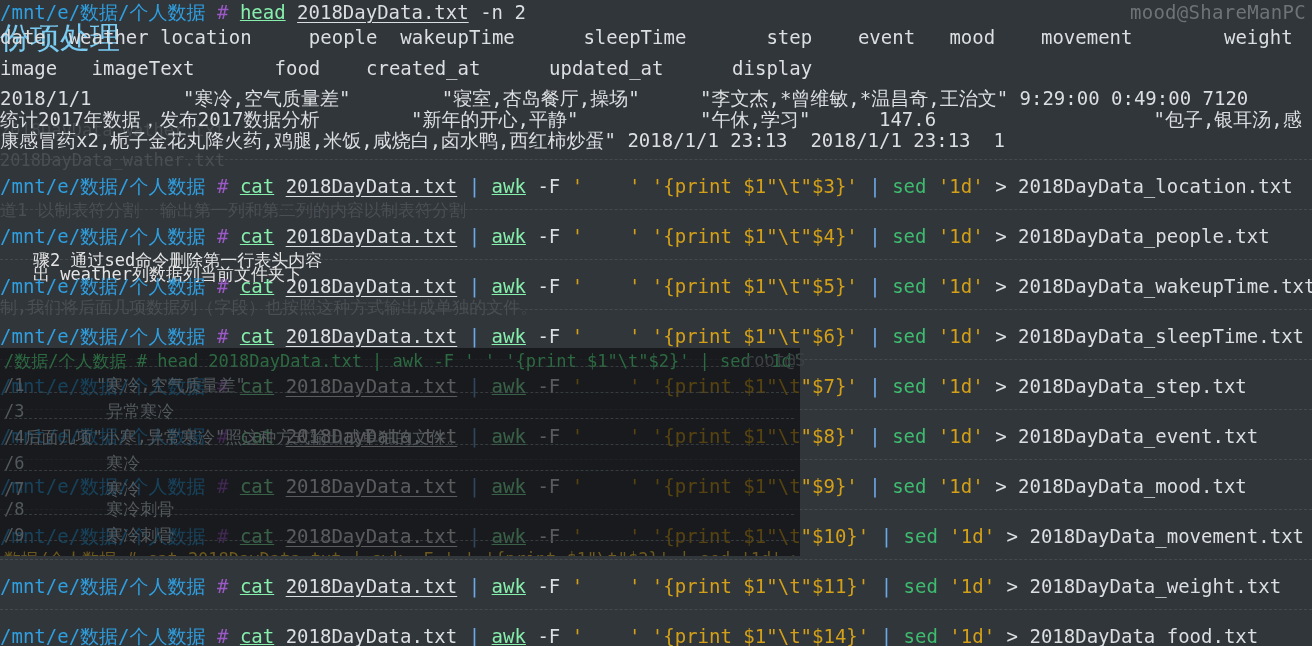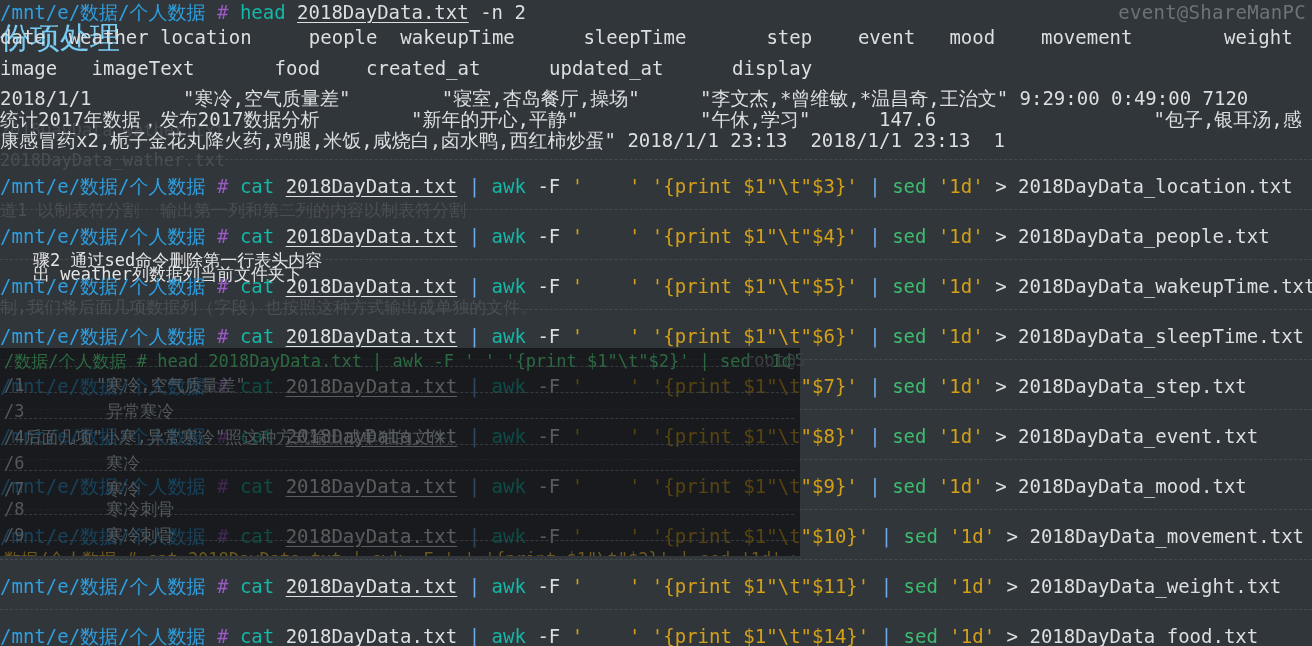--- a/index.html
+++ b/index.html
@@ -17,21 +17,21 @@
     white-space:pre;
     z-index:2;
   }
   .line{
     position:absolute;left:0;right:0;height:25px;line-height:25px;
     white-space:pre;
   }
   .seg{white-space:pre;}
   .path{color:#2f9fe0;}
   .hash{color:#9b59c6;}
-  .cmd{color:#14b8a6;}
+  .cmd{color:#86efac;text-decoration:underline;}
   .file{color:#dcdfe1;text-decoration:underline;text-underline-offset:3px;}
   .filep{color:#dcdfe1;}
   .pipe{color:#6ca9e8;}
   .flag{color:#dcdfe1;}
   .quote{color:#d4a017;}
   .awkbody{color:#d4a017;}
   .sed{color:#3dbb6e;}
   .arg{color:#d4a017;}
   .plain{color:#dcdfe1;}
   .out{color:#dcdfe1;}
@@ -86,16 +86,16 @@
 </head>
 <body>
 
 <div id="ghostback"><div class="dash" style="top: 159px;"></div><div class="dash" style="top: 209px;"></div><div class="dash" style="top: 259px;"></div><div class="dash" style="top: 309px;"></div><div class="dash" style="top: 359px;"></div><div class="dash" style="top: 409px;"></div><div class="dash" style="top: 459px;"></div><div class="dash" style="top: 509px;"></div><div class="dash" style="top: 559px;"></div><div class="dash" style="top: 609px;"></div><div class="gline " style="left: 0px; top: 148px;">2018DayData_wather.txt</div><div class="gline " style="left: 0px; top: 198px;">道1 以制表符分割  输出第一列和第二列的内容以制表符分割</div><div class="gline dim" style="left: 0px; top: 248px;">骤2 通过sed命令删除第一行表头内容</div><div class="gline dim" style="left: 0px; top: 262px;">出 weather列数据列当前文件夹下</div><div class="gline " style="left: 0px; top: 295px;">制,我们将后面几项数据列（字段）也按照这种方式输出成单独的文件。</div></div>
 
 <div id="wmk">份项处理</div>
 <div id="wmk2">2018DayData_wather.txt</div>
 
 <div id="term"><div class="line" style="top: 0px;"><span class="seg path">/mnt/e/数据/个人数据</span><span class="seg plain"> </span><span class="seg hash">#</span><span class="seg plain"> </span><span class="seg cmd">head</span><span class="seg plain"> </span><span class="seg file">2018DayData.txt</span><span class="seg plain"> -n 2</span></div><div class="line" style="top: 25px;"><span class="seg out">date  weather location     people  wakeupTime      sleepTime       step    event   mood    movement        weight</span></div><div class="line" style="top: 56px;"><span class="seg out">image   imageText       food    created_at      updated_at      display</span></div><div class="line" style="top: 86px;"><span class="seg out">2018/1/1        "寒冷,空气质量差"        "寝室,杏岛餐厅,操场"</span></div><div class="line" style="top: 107px;"><span class="seg out">统计2017年数据，发布2017数据分析        "新年的开心,平静"</span></div><div class="line" style="top: 128px;"><span class="seg out">康感冒药x2,栀子金花丸降火药,鸡腿,米饭,咸烧白,卤水鸭,西红柿炒蛋" 2018/1/1 23:13  2018/1/1 23:13  1</span></div><div class="out" style="position: absolute; left: 700px; top: 86px; height: 25px; line-height: 25px; white-space: pre;">"李文杰,*曾维敏,*温昌奇,王治文" 9:29:00 0:49:00 7120</div><div class="out" style="position: absolute; left: 700px; top: 107px; height: 25px; line-height: 25px; white-space: pre;">"午休,学习"      147.6                   "包子,银耳汤,感</div><div class="line" style="top: 174px;"><span class="seg path">/mnt/e/数据/个人数据</span><span class="seg plain"> </span><span class="seg hash">#</span><span class="seg plain"> </span><span class="seg cmd">cat</span><span class="seg plain"> </span><span class="seg file">2018DayData.txt</span><span class="seg plain"> </span><span class="seg pipe">|</span><span class="seg plain"> </span><span class="seg cmd">awk</span><span class="seg plain"> </span><span class="seg flag">-F</span><span class="seg plain"> </span><span class="seg quote">'</span><span class="seg plain">    </span><span class="seg quote">'</span><span class="seg plain"> </span><span class="seg awkbody">'{print $1"\t"$3}'</span><span class="seg plain"> </span><span class="seg pipe">|</span><span class="seg plain"> </span><span class="seg sed">sed</span><span class="seg plain"> </span><span class="seg arg">'1d'</span><span class="seg plain"> </span><span class="seg plain">&gt;</span><span class="seg plain"> </span><span class="seg out">2018DayData_location.txt</span></div><div class="line" style="top: 224px;"><span class="seg path">/mnt/e/数据/个人数据</span><span class="seg plain"> </span><span class="seg hash">#</span><span class="seg plain"> </span><span class="seg cmd">cat</span><span class="seg plain"> </span><span class="seg file">2018DayData.txt</span><span class="seg plain"> </span><span class="seg pipe">|</span><span class="seg plain"> </span><span class="seg cmd">awk</span><span class="seg plain"> </span><span class="seg flag">-F</span><span class="seg plain"> </span><span class="seg quote">'</span><span class="seg plain">    </span><span class="seg quote">'</span><span class="seg plain"> </span><span class="seg awkbody">'{print $1"\t"$4}'</span><span class="seg plain"> </span><span class="seg pipe">|</span><span class="seg plain"> </span><span class="seg sed">sed</span><span class="seg plain"> </span><span class="seg arg">'1d'</span><span class="seg plain"> </span><span class="seg plain">&gt;</span><span class="seg plain"> </span><span class="seg out">2018DayData_people.txt</span></div><div class="line" style="top: 274px;"><span class="seg path">/mnt/e/数据/个人数据</span><span class="seg plain"> </span><span class="seg hash">#</span><span class="seg plain"> </span><span class="seg cmd">cat</span><span class="seg plain"> </span><span class="seg file">2018DayData.txt</span><span class="seg plain"> </span><span class="seg pipe">|</span><span class="seg plain"> </span><span class="seg cmd">awk</span><span class="seg plain"> </span><span class="seg flag">-F</span><span class="seg plain"> </span><span class="seg quote">'</span><span class="seg plain">    </span><span class="seg quote">'</span><span class="seg plain"> </span><span class="seg awkbody">'{print $1"\t"$5}'</span><span class="seg plain"> </span><span class="seg pipe">|</span><span class="seg plain"> </span><span class="seg sed">sed</span><span class="seg plain"> </span><span class="seg arg">'1d'</span><span class="seg plain"> </span><span class="seg plain">&gt;</span><span class="seg plain"> </span><span class="seg out">2018DayData_wakeupTime.txt</span></div><div class="line" style="top: 324px;"><span class="seg path">/mnt/e/数据/个人数据</span><span class="seg plain"> </span><span class="seg hash">#</span><span class="seg plain"> </span><span class="seg cmd">cat</span><span class="seg plain"> </span><span class="seg file">2018DayData.txt</span><span class="seg plain"> </span><span class="seg pipe">|</span><span class="seg plain"> </span><span class="seg cmd">awk</span><span class="seg plain"> </span><span class="seg flag">-F</span><span class="seg plain"> </span><span class="seg quote">'</span><span class="seg plain">    </span><span class="seg quote">'</span><span class="seg plain"> </span><span class="seg awkbody">'{print $1"\t"$6}'</span><span class="seg plain"> </span><span class="seg pipe">|</span><span class="seg plain"> </span><span class="seg sed">sed</span><span class="seg plain"> </span><span class="seg arg">'1d'</span><span class="seg plain"> </span><span class="seg plain">&gt;</span><span class="seg plain"> </span><span class="seg out">2018DayData_sleepTime.txt</span></div><div class="line" style="top: 374px;"><span class="seg path">/mnt/e/数据/个人数据</span><span class="seg plain"> </span><span class="seg hash">#</span><span class="seg plain"> </span><span class="seg cmd">cat</span><span class="seg plain"> </span><span class="seg file">2018DayData.txt</span><span class="seg plain"> </span><span class="seg pipe">|</span><span class="seg plain"> </span><span class="seg cmd">awk</span><span class="seg plain"> </span><span class="seg flag">-F</span><span class="seg plain"> </span><span class="seg quote">'</span><span class="seg plain">    </span><span class="seg quote">'</span><span class="seg plain"> </span><span class="seg awkbody">'{print $1"\t"$7}'</span><span class="seg plain"> </span><span class="seg pipe">|</span><span class="seg plain"> </span><span class="seg sed">sed</span><span class="seg plain"> </span><span class="seg arg">'1d'</span><span class="seg plain"> </span><span class="seg plain">&gt;</span><span class="seg plain"> </span><span class="seg out">2018DayData_step.txt</span></div><div class="line" style="top: 424px;"><span class="seg path">/mnt/e/数据/个人数据</span><span class="seg plain"> </span><span class="seg hash">#</span><span class="seg plain"> </span><span class="seg cmd">cat</span><span class="seg plain"> </span><span class="seg file">2018DayData.txt</span><span class="seg plain"> </span><span class="seg pipe">|</span><span class="seg plain"> </span><span class="seg cmd">awk</span><span class="seg plain"> </span><span class="seg flag">-F</span><span class="seg plain"> </span><span class="seg quote">'</span><span class="seg plain">    </span><span class="seg quote">'</span><span class="seg plain"> </span><span class="seg awkbody">'{print $1"\t"$8}'</span><span class="seg plain"> </span><span class="seg pipe">|</span><span class="seg plain"> </span><span class="seg sed">sed</span><span class="seg plain"> </span><span class="seg arg">'1d'</span><span class="seg plain"> </span><span class="seg plain">&gt;</span><span class="seg plain"> </span><span class="seg out">2018DayData_event.txt</span></div><div class="line" style="top: 474px;"><span class="seg path">/mnt/e/数据/个人数据</span><span class="seg plain"> </span><span class="seg hash">#</span><span class="seg plain"> </span><span class="seg cmd">cat</span><span class="seg plain"> </span><span class="seg file">2018DayData.txt</span><span class="seg plain"> </span><span class="seg pipe">|</span><span class="seg plain"> </span><span class="seg cmd">awk</span><span class="seg plain"> </span><span class="seg flag">-F</span><span class="seg plain"> </span><span class="seg quote">'</span><span class="seg plain">    </span><span class="seg quote">'</span><span class="seg plain"> </span><span class="seg awkbody">'{print $1"\t"$9}'</span><span class="seg plain"> </span><span class="seg pipe">|</span><span class="seg plain"> </span><span class="seg sed">sed</span><span class="seg plain"> </span><span class="seg arg">'1d'</span><span class="seg plain"> </span><span class="seg plain">&gt;</span><span class="seg plain"> </span><span class="seg out">2018DayData_mood.txt</span></div><div class="line" style="top: 524px;"><span class="seg path">/mnt/e/数据/个人数据</span><span class="seg plain"> </span><span class="seg hash">#</span><span class="seg plain"> </span><span class="seg cmd">cat</span><span class="seg plain"> </span><span class="seg file">2018DayData.txt</span><span class="seg plain"> </span><span class="seg pipe">|</span><span class="seg plain"> </span><span class="seg cmd">awk</span><span class="seg plain"> </span><span class="seg flag">-F</span><span class="seg plain"> </span><span class="seg quote">'</span><span class="seg plain">    </span><span class="seg quote">'</span><span class="seg plain"> </span><span class="seg awkbody">'{print $1"\t"$10}'</span><span class="seg plain"> </span><span class="seg pipe">|</span><span class="seg plain"> </span><span class="seg sed">sed</span><span class="seg plain"> </span><span class="seg arg">'1d'</span><span class="seg plain"> </span><span class="seg plain">&gt;</span><span class="seg plain"> </span><span class="seg out">2018DayData_movement.txt</span></div><div class="line" style="top: 574px;"><span class="seg path">/mnt/e/数据/个人数据</span><span class="seg plain"> </span><span class="seg hash">#</span><span class="seg plain"> </span><span class="seg cmd">cat</span><span class="seg plain"> </span><span class="seg file">2018DayData.txt</span><span class="seg plain"> </span><span class="seg pipe">|</span><span class="seg plain"> </span><span class="seg cmd">awk</span><span class="seg plain"> </span><span class="seg flag">-F</span><span class="seg plain"> </span><span class="seg quote">'</span><span class="seg plain">    </span><span class="seg quote">'</span><span class="seg plain"> </span><span class="seg awkbody">'{print $1"\t"$11}'</span><span class="seg plain"> </span><span class="seg pipe">|</span><span class="seg plain"> </span><span class="seg sed">sed</span><span class="seg plain"> </span><span class="seg arg">'1d'</span><span class="seg plain"> </span><span class="seg plain">&gt;</span><span class="seg plain"> </span><span class="seg out">2018DayData_weight.txt</span></div><div class="line" style="top: 624px;"><span class="seg path">/mnt/e/数据/个人数据</span><span class="seg plain"> </span><span class="seg hash">#</span><span class="seg plain"> </span><span class="seg cmd">cat</span><span class="seg plain"> </span><span class="seg filep">2018DayData.txt</span><span class="seg plain"> </span><span class="seg pipe">|</span><span class="seg plain"> </span><span class="seg cmd">awk</span><span class="seg plain"> </span><span class="seg flag">-F</span><span class="seg plain"> </span><span class="seg quote">'</span><span class="seg plain">    </span><span class="seg quote">'</span><span class="seg plain"> </span><span class="seg awkbody">'{print $1"\t"$14}'</span><span class="seg plain"> </span><span class="seg pipe">|</span><span class="seg plain"> </span><span class="seg sed">sed</span><span class="seg plain"> </span><span class="seg arg">'1d'</span><span class="seg plain"> </span><span class="seg plain">&gt;</span><span class="seg plain"> </span><span class="seg out">2018DayData_food.txt</span></div></div>
 
-<div id="host">event@ShareManPC</div>
+<div id="host">mood@ShareManPC</div>
 
 <div id="ghostpanel"></div>
 <div id="ghosttext"><div class="pline p-green" style="left: 0px; top: 2px;">/数据/个人数据 # head 2018DayData.txt | awk -F ' ' '{print $1"\t"$2}' | sed '1d'</div><div class="pline p-host" style="left: 740px; top: 2px;">root@Share</div><div class="pline p-grey" style="left: 0px; top: 26px;">/1       "寒冷,空气质量差"</div><div class="pline p-grey" style="left: 0px; top: 52px;">/3        异常寒冷</div><div class="pline p-grey" style="left: 0px; top: 78px;">/4后面几项"小寒,异常寒冷"照这种方式输出成单独的文件。</div><div class="pline p-grey" style="left: 0px; top: 104px;">/6        寒冷</div><div class="pline p-grey" style="left: 0px; top: 130px;">/7        寒冷</div><div class="pline p-grey" style="left: 0px; top: 150px;">/8        寒冷刺骨</div><div class="pline p-grey" style="left: 0px; top: 176px;">/9        寒冷刺骨</div><div class="pline p-yellow" style="left: 0px; top: 200px;">数据/个人数据 # cat 2018DayData.txt | awk -F ' ' '{print $1"\t"$2}' | sed '1d' &gt; 2018DayData_weather.txt</div><div class="pdash" style="top: 18px; left: 0px; width: 790px;"></div><div class="pdash" style="top: 44px; left: 0px; width: 790px;"></div><div class="pdash" style="top: 70px; left: 0px; width: 790px;"></div><div class="pdash" style="top: 96px; left: 0px; width: 790px;"></div><div class="pdash" style="top: 122px; left: 0px; width: 790px;"></div><div class="pdash" style="top: 166px; left: 0px; width: 790px;"></div><div class="pdash" style="top: 192px; left: 0px; width: 790px;"></div></div>
 
 </body></html>

